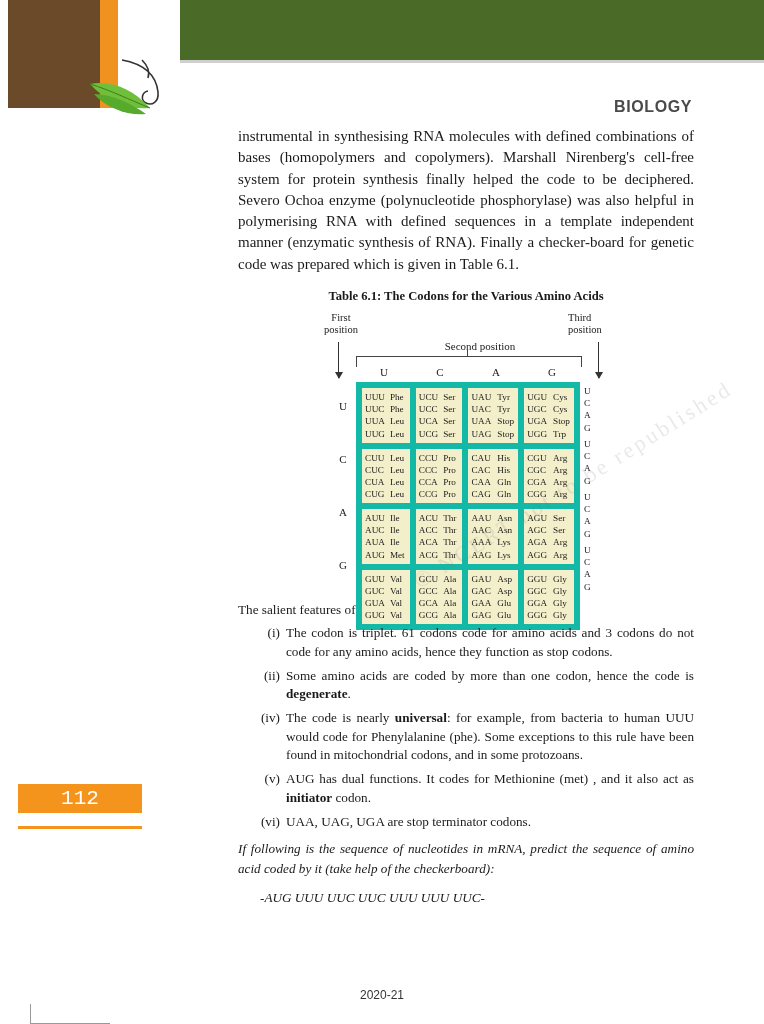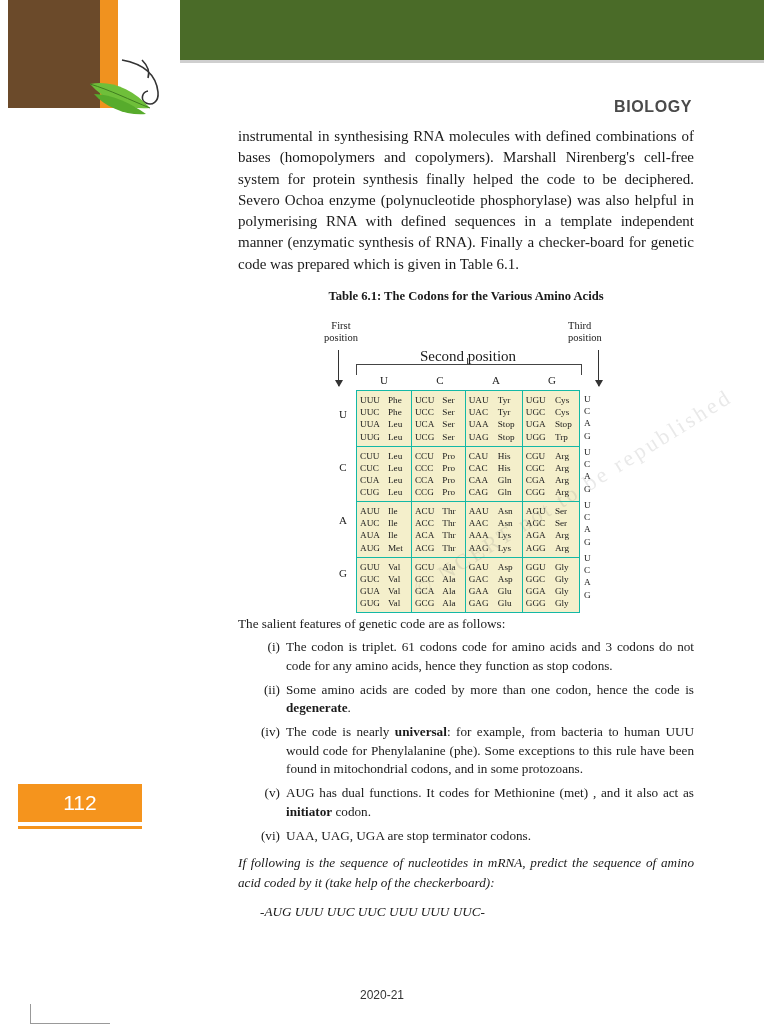--- a/index.html
+++ b/index.html
@@ -73,24 +73,24 @@
     color: #4a4a4a;
     font-weight: bold;
   }
 
   
   .page-badge {
     position: absolute;
     left: 18px;
     top: 784px;
     width: 124px;
-    height: 38px;
+    height: 29px;
     background: #f5941d;
     color: #ffffff;
-    font-family: Liberation Sans, sans-serif;
+    font-family: Liberation Mono, monospace;
     font-size: 21px;
     display: flex;
     align-items: center;
     justify-content: center;
   }
   .page-badge-underline {
     position: absolute;
     left: 18px;
     top: 826px;
     width: 124px;
@@ -116,21 +116,21 @@
     font-weight: bold;
     font-size: 12.6px;
     margin: 14px 0 6px 0;
   }
 
   
   .codon-wrap {
     position: relative;
     width: 456px;
     height: 280px;
-    margin: 16px auto;
+    margin: 8px auto;
   }
   .lbl-first {
     position: absolute;
     left: 72px;
     top: 0;
     width: 62px;
     text-align: center;
     font-size: 10.5px;
     line-height: 1.15;
   }
@@ -138,25 +138,25 @@
     position: absolute;
     left: 330px;
     top: 0;
     width: 62px;
     text-align: left;
     font-size: 10.5px;
     line-height: 1.15;
   }
   .lbl-second {
     position: absolute;
-    left: 150px;
+    left: 162px;
     top: 28px;
     width: 160px;
     text-align: center;
-    font-size: 15px;
+    font-size: 11px;
   }
   .arrow-left {
     position: absolute;
     left: 100px;
     top: 30px;
     width: 1px;
     height: 36px;
     background: #333;
   }
   .arrow-left:after {
@@ -218,21 +218,21 @@
   .codon-table {
     position: absolute;
     left: 118px;
     top: 70px;
     width: 224px;
     border-collapse: collapse;
     background: #f4efcb;
     border: 1px solid #b9ad76;
   }
   .codon-table td {
-    border: 1px solid #14b8a6;
+    border: 6px solid #14b8a6;
     padding: 3px 3px;
     vertical-align: top;
   }
   .cellgrid {
     display: grid;
     grid-template-columns: 1fr 1fr;
     font-size: 9.2px;
     line-height: 1.32;
     font-family: "Liberation Serif", serif;
   }

